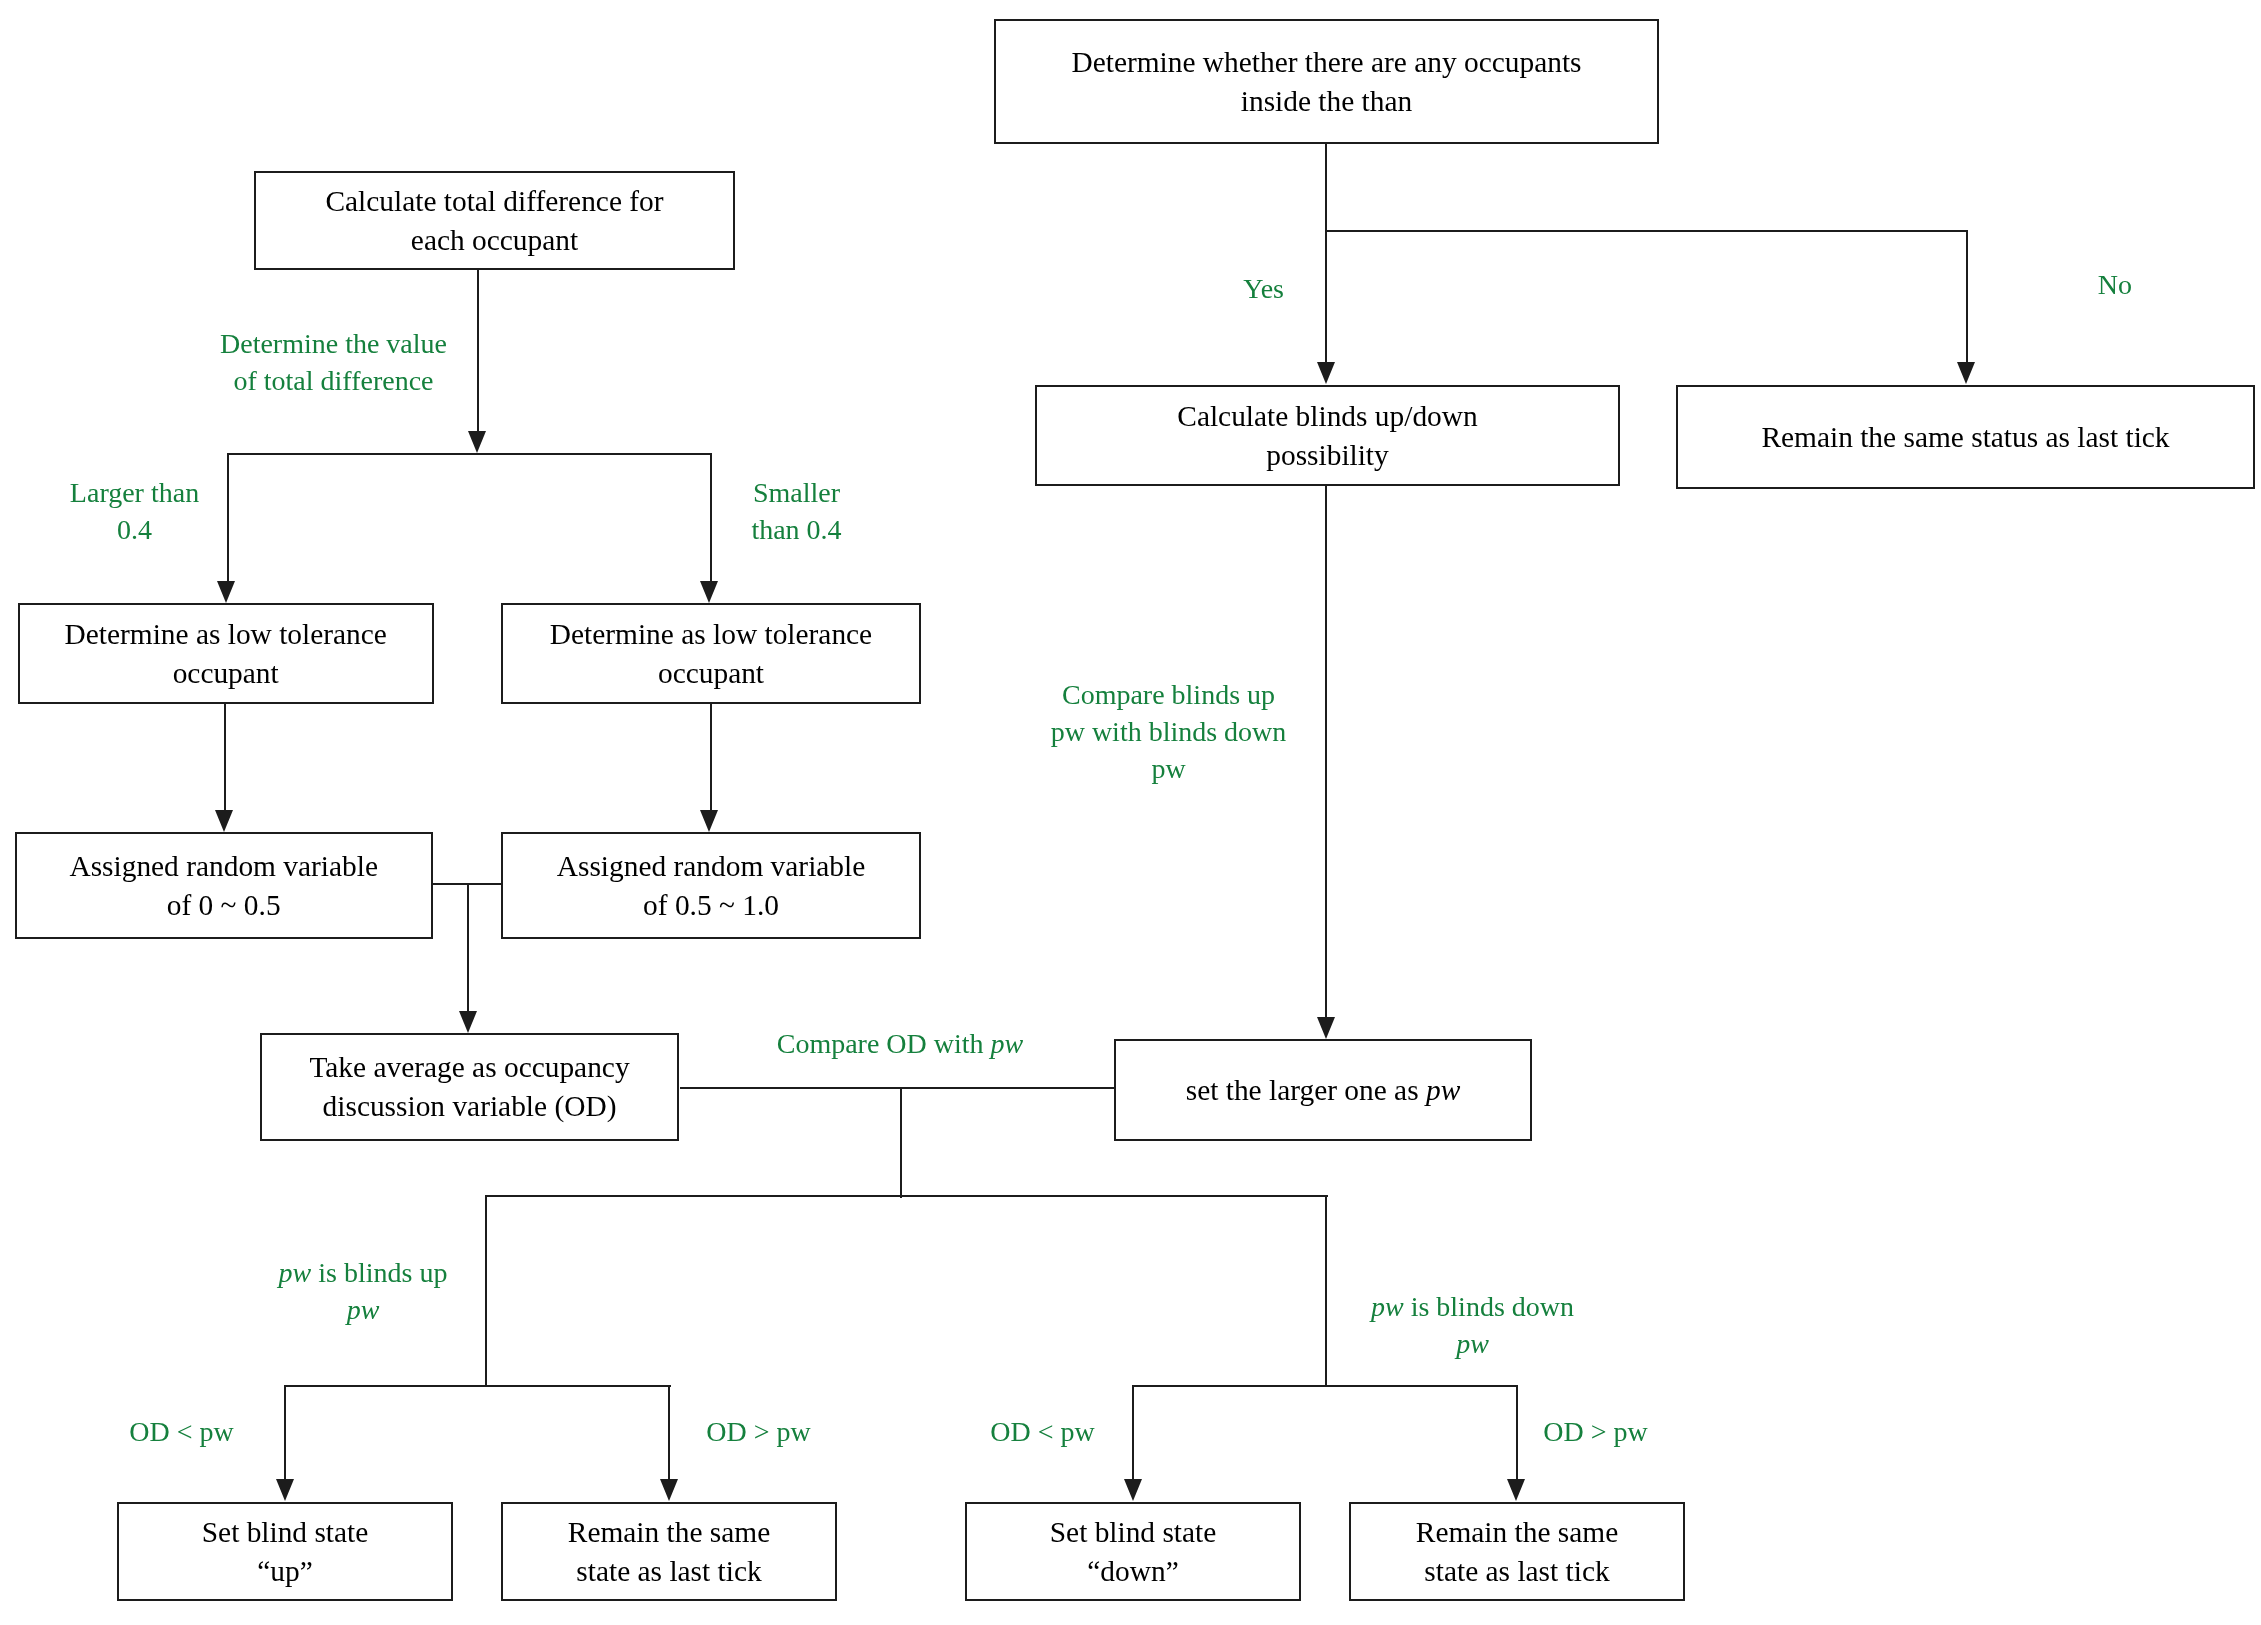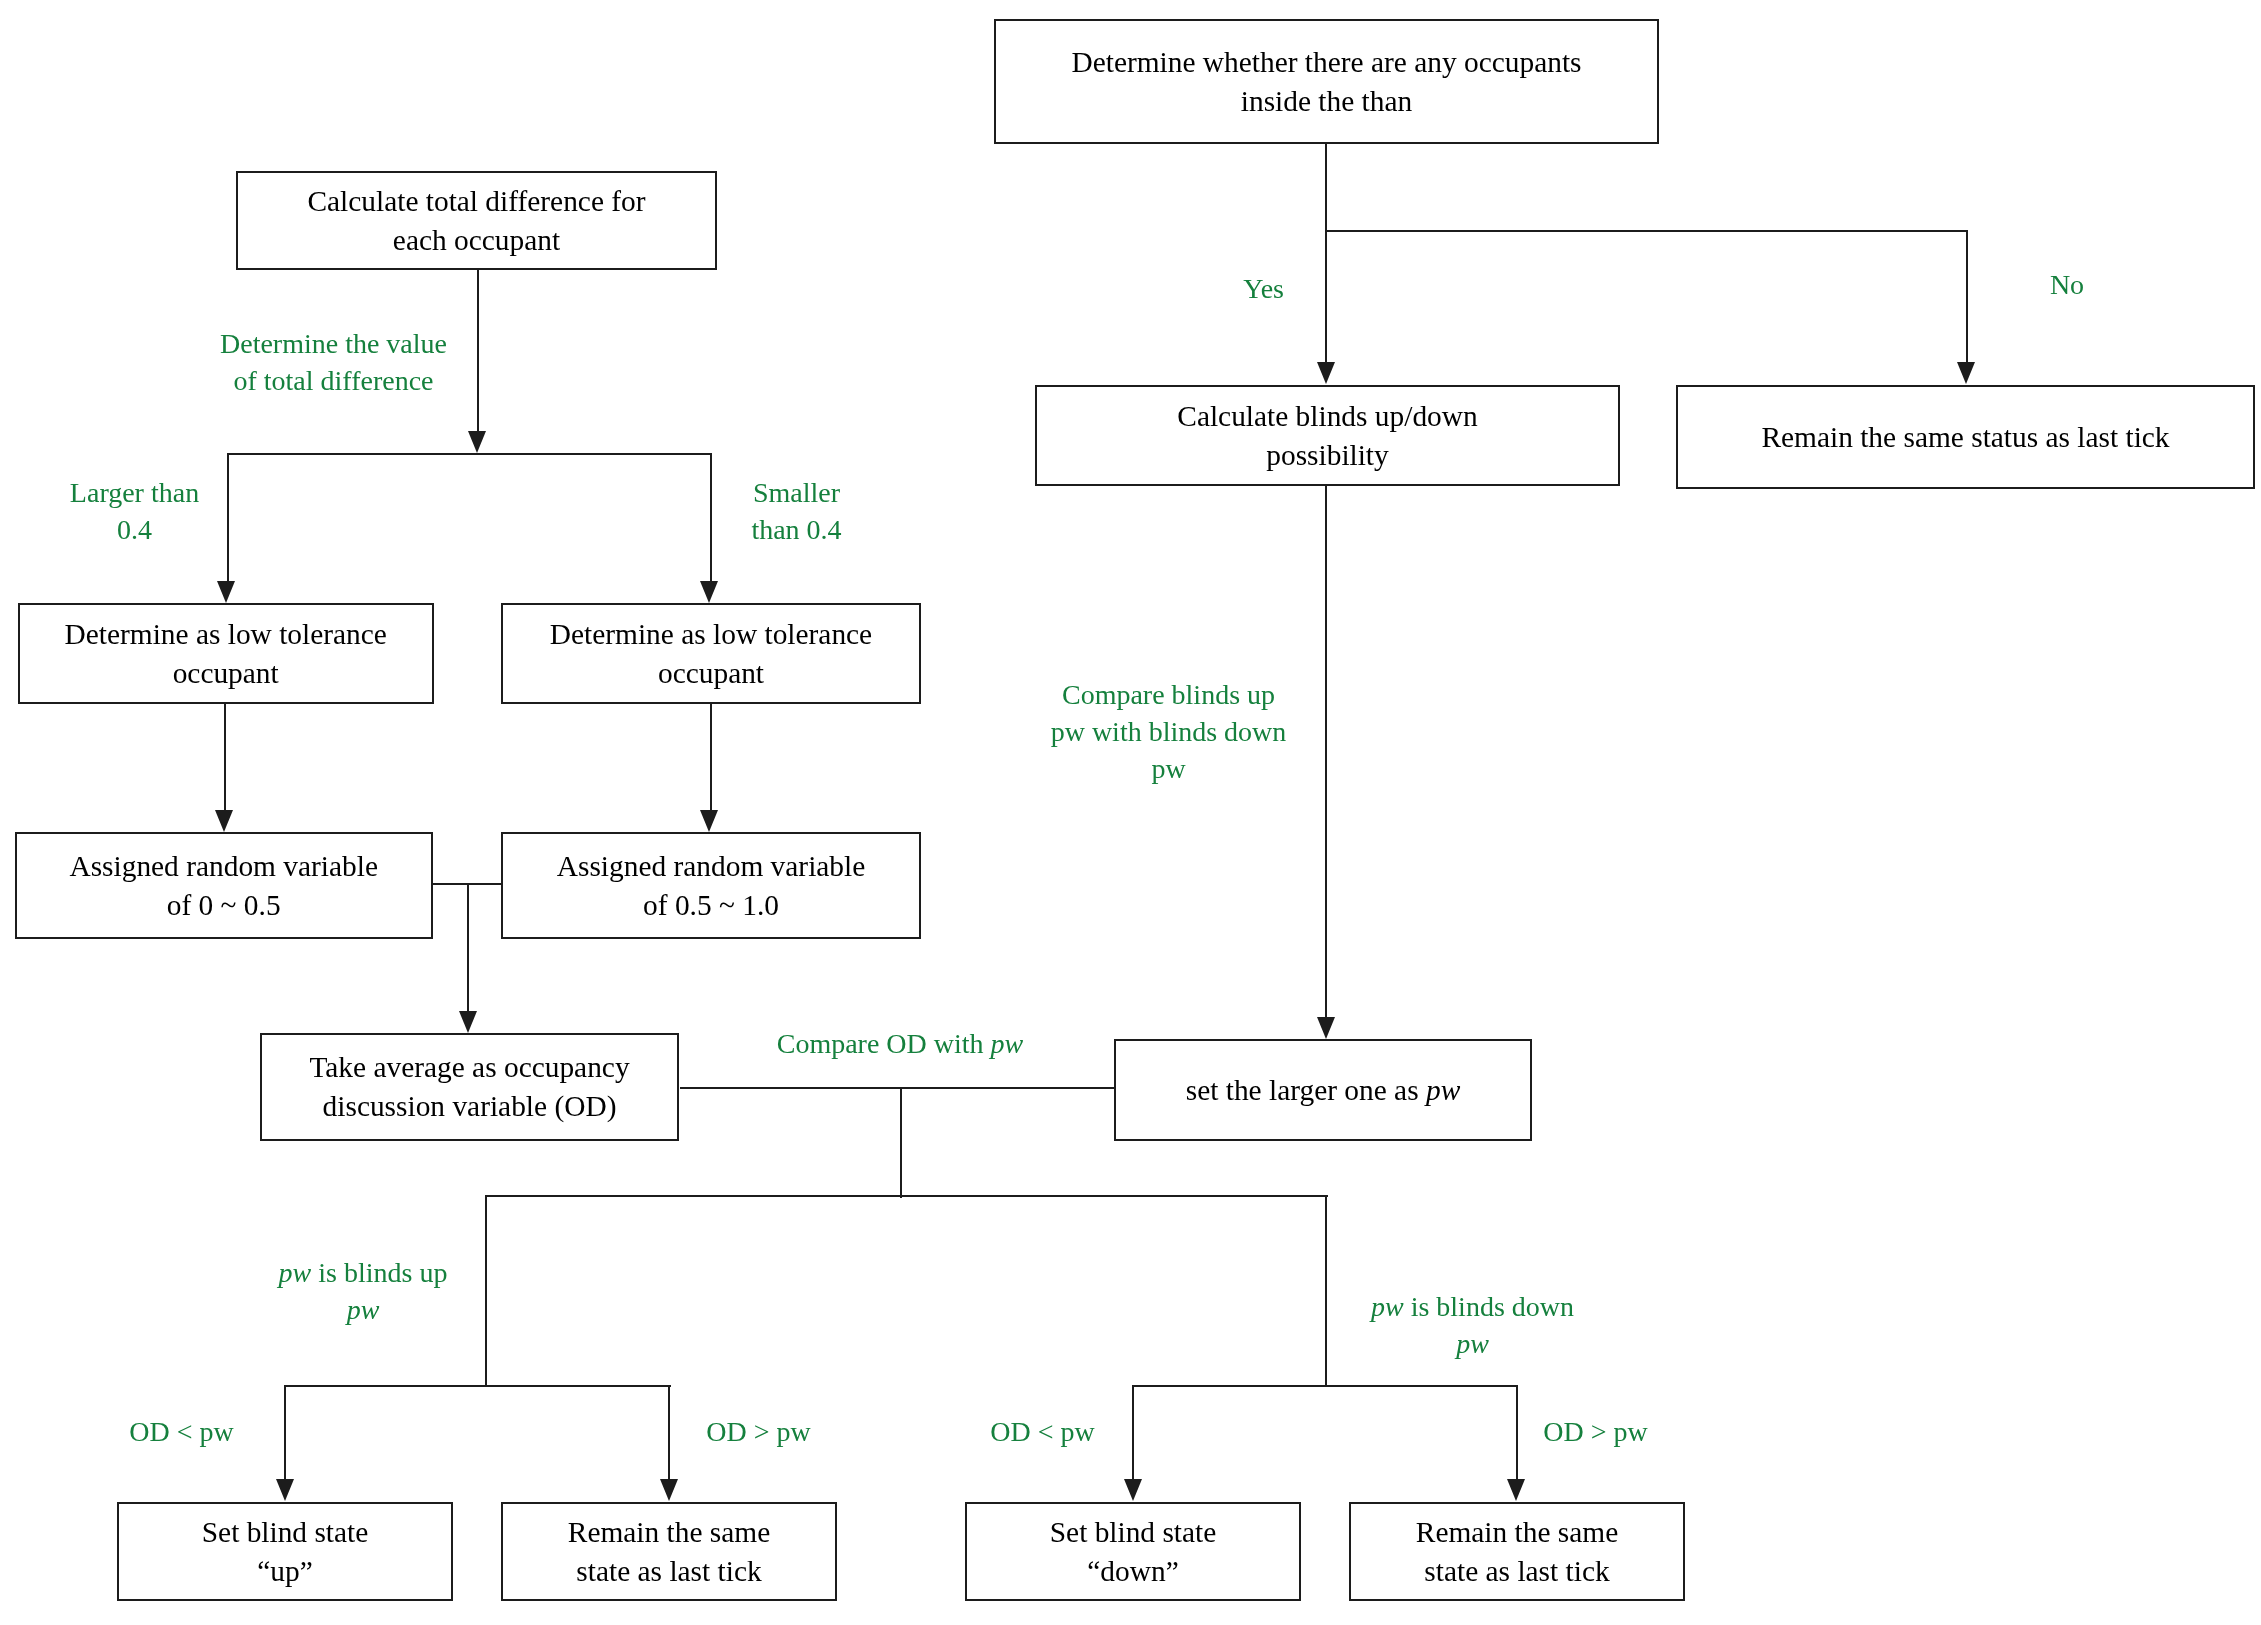--- a/index.html
+++ b/index.html
@@ -116,21 +116,21 @@
 
   <div class="box" style="left:1035px; top:385px; width:585px; height:101px;">
     <span class="line">Calculate blinds up/down</span>
     <span class="line">possibility</span>
   </div>
 
   <div class="box" style="left:1114px; top:1039px; width:418px; height:102px;">
     <span class="line"><span>set the larger one as </span><span class="it">pw</span></span>
   </div>
 
-  <div class="box" style="left:236px; top:171px; width:481px; height:99px;">
+  <div class="box" style="left:254px; top:171px; width:481px; height:99px;">
     <span class="line">Calculate total difference for</span>
     <span class="line">each occupant</span>
   </div>
 
   <div class="box" style="left:17.7px; top:603px; width:416px; height:101px;">
     <span class="line">Determine as low tolerance</span>
     <span class="line">occupant</span>
   </div>
 
   <div class="box" style="left:501px; top:603px; width:420px; height:101px;">
@@ -170,21 +170,21 @@
 
   <div class="box" style="left:1349px; top:1502px; width:336px; height:99px;">
     <span class="line">Remain the same</span>
     <span class="line">state as last tick</span>
   </div>
 
   <div class="lbl" style="left:1190px; top:270px; width:94px; text-align:right;">
     <span>Yes</span>
   </div>
 
-  <div class="lbl" style="left:2002px; top:266px; width:130px; text-align:center;">
+  <div class="lbl" style="left:2002px; top:266px; width:130px; text-align:right;">
     <span>No</span>
   </div>
 
   <div class="lbl" style="left:204px; top:325px; width:259px;">
     <span class="line">Determine the value</span>
     <span class="line">of total difference</span>
   </div>
 
   <div class="lbl" style="left:46px; top:474px; width:177px;">
     <span class="line">Larger than</span>

